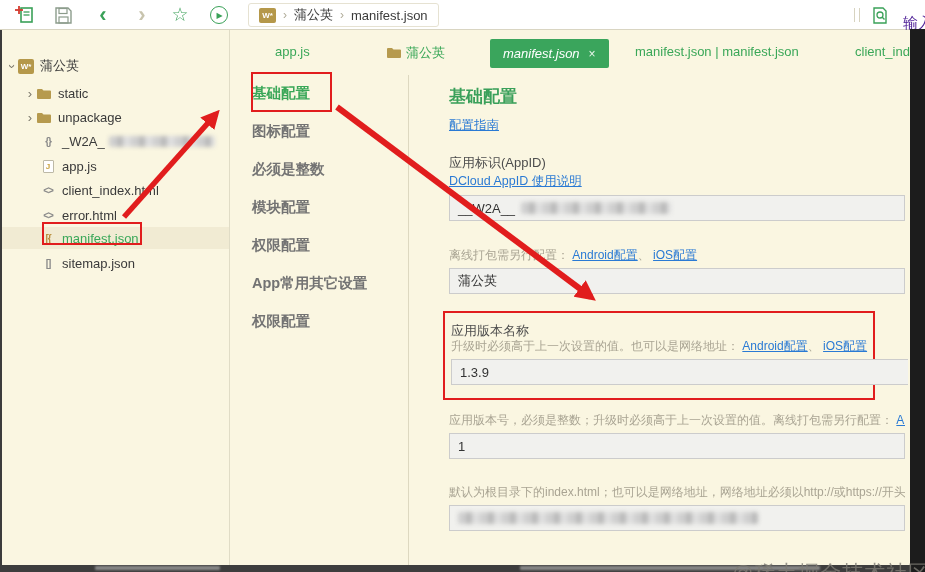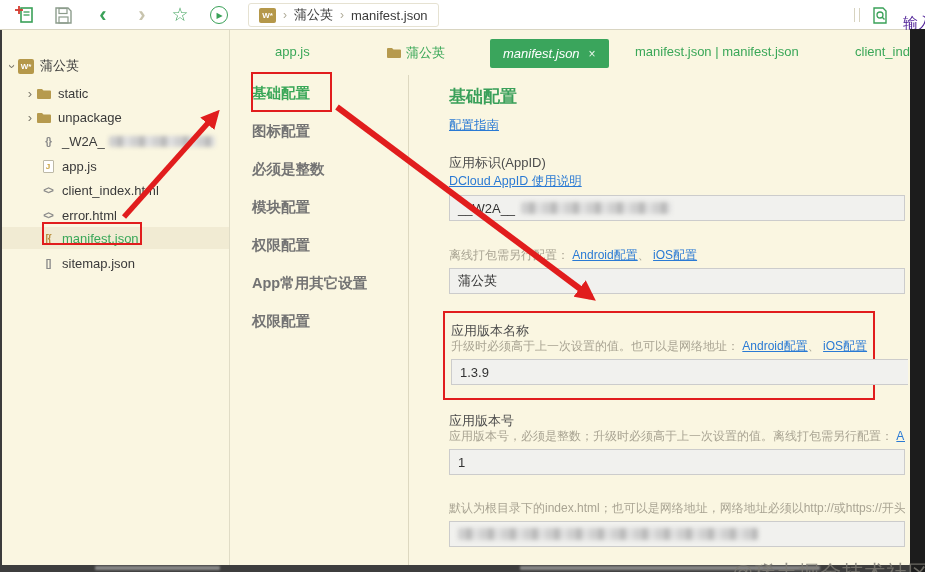--- a/index.html
+++ b/index.html
@@ -275,21 +275,20 @@
         <a class="blue-link">Android配置</a><span>、</span>
         <a class="blue-link">iOS配置</a>
       </div>
       <div class="finput">
         <span>1.3.9</span>
       </div>
     </div>
 
     
     <div class="fgroup g4">
-      <div class="flabel">应用版本号</div>
       <div class="fhint">
         <span>应用版本号，必须是整数；升级时必须高于上一次设置的值。离线打包需另行配置：</span>
         <a class="blue-link">Android配置</a>
       </div>
       <div class="finput">
         <span>1</span>
       </div>
     </div>
 
     

